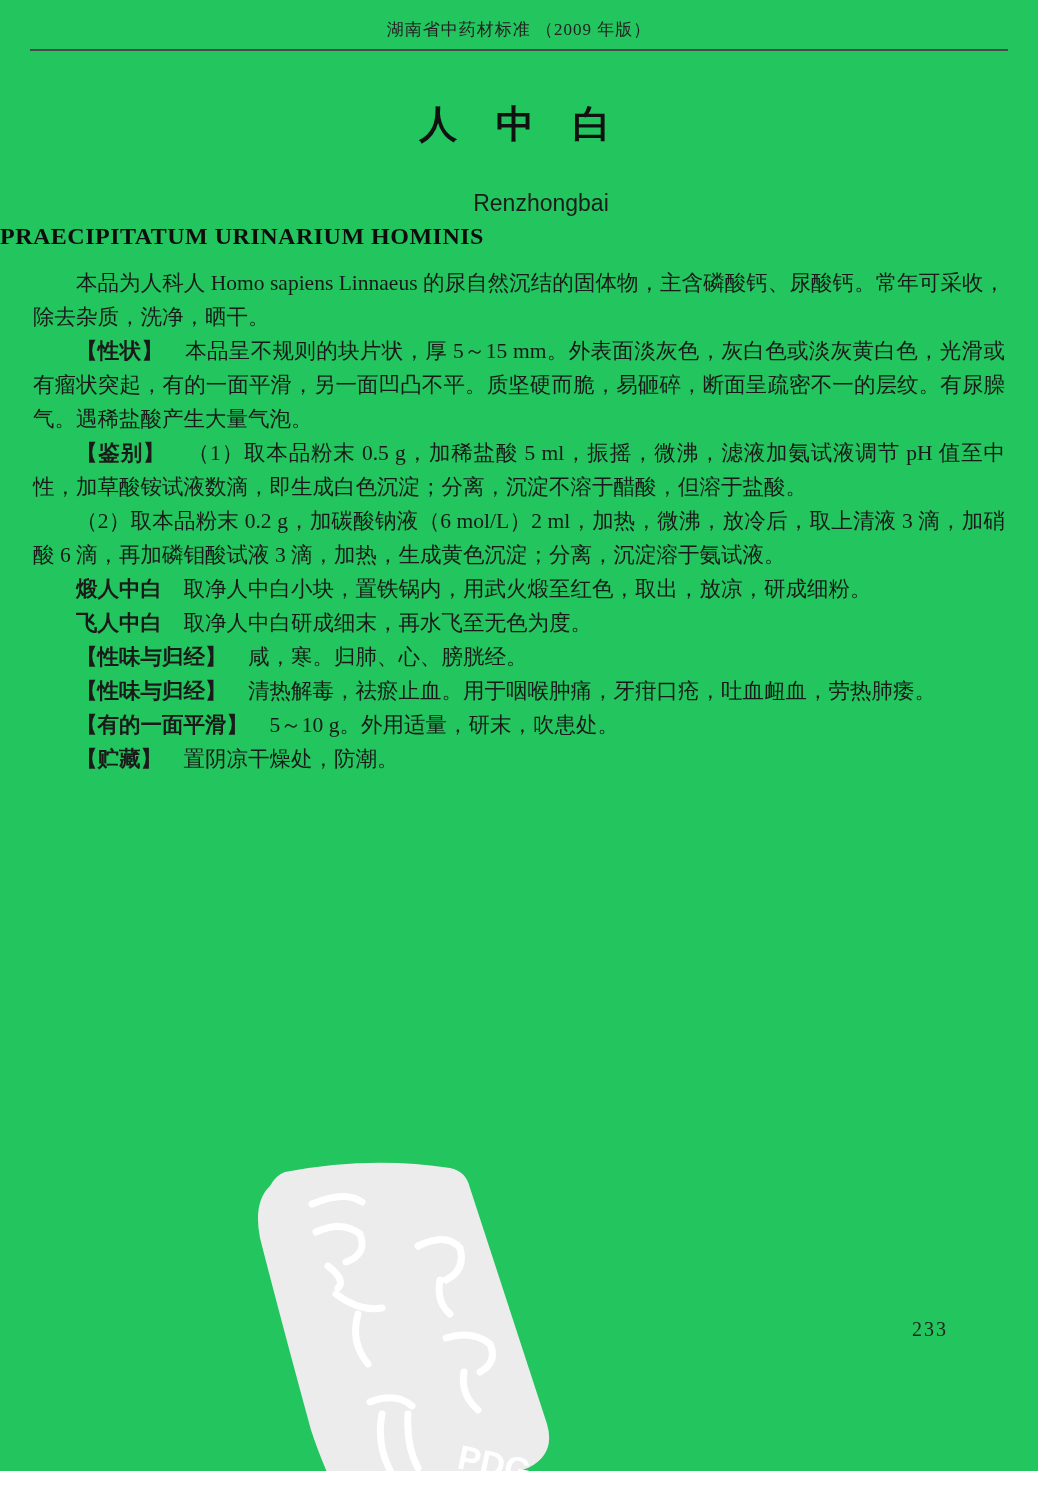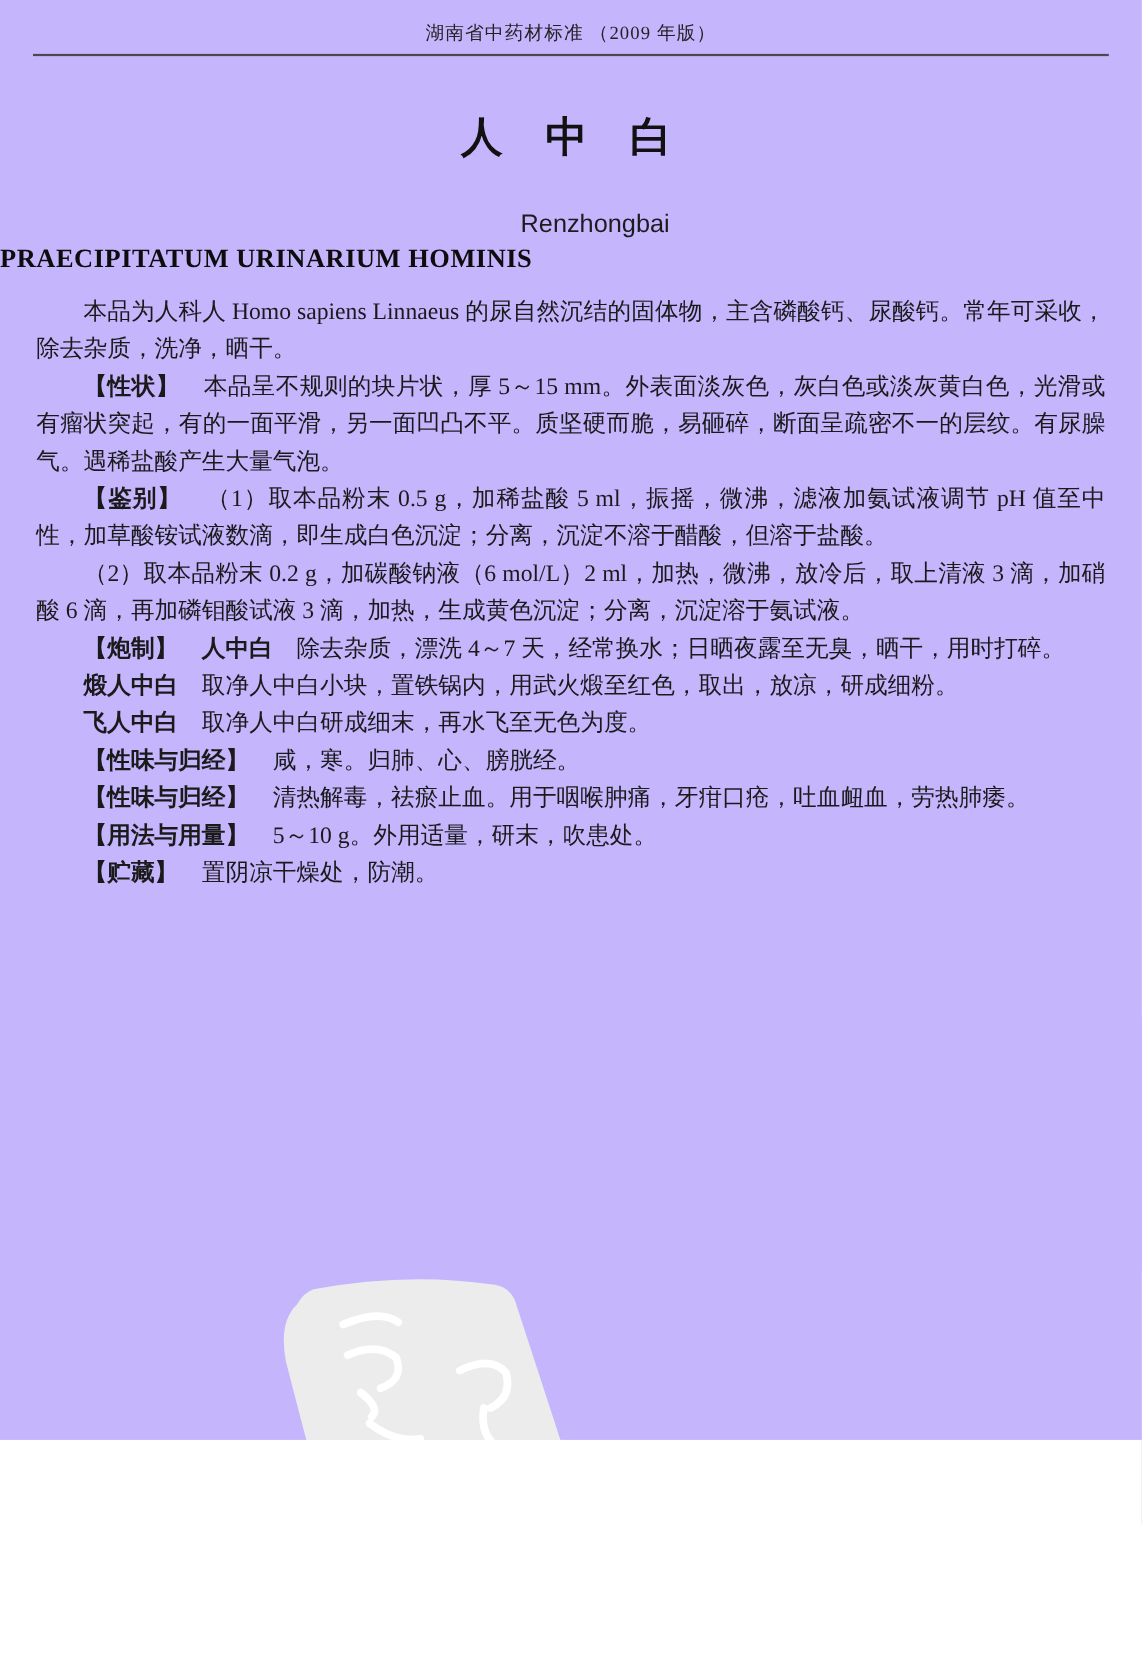--- a/index.html
+++ b/index.html
@@ -1,20 +1,20 @@
 <!DOCTYPE html>
 <html><head>
 <meta charset="utf-8">
 <style>
   html, body { margin: 0; padding: 0; }
   .page {
     position: relative;
     width: 1038px;
-    height: 1309px;
-    background: #c4b5fd;
+    height: 1471px;
+    background: #22c55e;
     overflow: hidden;
     font-family: "Liberation Serif", serif;
     color: #1a1a1a;
   }
   .running-head {
     padding-top: 18px;
     text-align: center;
     font-size: 17px;
     letter-spacing: 1px;
     color: #222;
@@ -97,26 +97,25 @@
 
   <div class="pinyin">Renzhongbai</div>
 
   <div class="latin-name">PRAECIPITATUM URINARIUM HOMINIS</div>
 
   <div class="content">
       <p class="para"><span>本品为人科人 </span><span class="seg-italic">Homo sapiens</span><span> Linnaeus 的尿自然沉结的固体物，主含磷酸钙、尿酸钙。常年可采收，除去杂质，洗净，晒干。</span></p>
       <p class="para"><span class="seg-bold">【性状】</span><span>　本品呈不规则的块片状，厚 5～15 mm。外表面淡灰色，灰白色或淡灰黄白色，光滑或有瘤状突起，有的一面平滑，另一面凹凸不平。质坚硬而脆，易砸碎，断面呈疏密不一的层纹。有尿臊气。遇稀盐酸产生大量气泡。</span></p>
       <p class="para"><span class="seg-bold">【鉴别】</span><span>　（1）取本品粉末 0.5 g，加稀盐酸 5 ml，振摇，微沸，滤液加氨试液调节 pH 值至中性，加草酸铵试液数滴，即生成白色沉淀；分离，沉淀不溶于醋酸，但溶于盐酸。</span></p>
       <p class="para"><span>（2）取本品粉末 0.2 g，加碳酸钠液（6 mol/L）2 ml，加热，微沸，放冷后，取上清液 3 滴，加硝酸 6 滴，再加磷钼酸试液 3 滴，加热，生成黄色沉淀；分离，沉淀溶于氨试液。</span></p>
-      <p class="para"><span class="seg-bold">【炮制】</span><span>　</span><span class="seg-bold">人中白</span><span>　除去杂质，漂洗 4～7 天，经常换水；日晒夜露至无臭，晒干，用时打碎。</span></p>
       <p class="para"><span class="seg-bold">煅人中白</span><span>　取净人中白小块，置铁锅内，用武火煅至红色，取出，放凉，研成细粉。</span></p>
       <p class="para"><span class="seg-bold">飞人中白</span><span>　取净人中白研成细末，再水飞至无色为度。</span></p>
       <p class="para"><span class="seg-bold">【性味与归经】</span><span>　咸，寒。归肺、心、膀胱经。</span></p>
       <p class="para"><span class="seg-bold">【性味与归经】</span><span>　清热解毒，祛瘀止血。用于咽喉肿痛，牙疳口疮，吐血衄血，劳热肺痿。</span></p>
-      <p class="para"><span class="seg-bold">【用法与用量】</span><span>　5～10 g。外用适量，研末，吹患处。</span></p>
+      <p class="para"><span class="seg-bold">【有的一面平滑】</span><span>　5～10 g。外用适量，研末，吹患处。</span></p>
       <p class="para"><span class="seg-bold">【贮藏】</span><span>　置阴凉干燥处，防潮。</span></p>
     </div>
 
   <svg class="watermark" viewBox="0 0 320 343" xmlns="http://www.w3.org/2000/svg">
     <path d="M 35,10
              Q 120,-6 200,6
              Q 216,9 220,26
              L 297,262
              Q 306,292 278,306
              L 190,336 L 92,343

